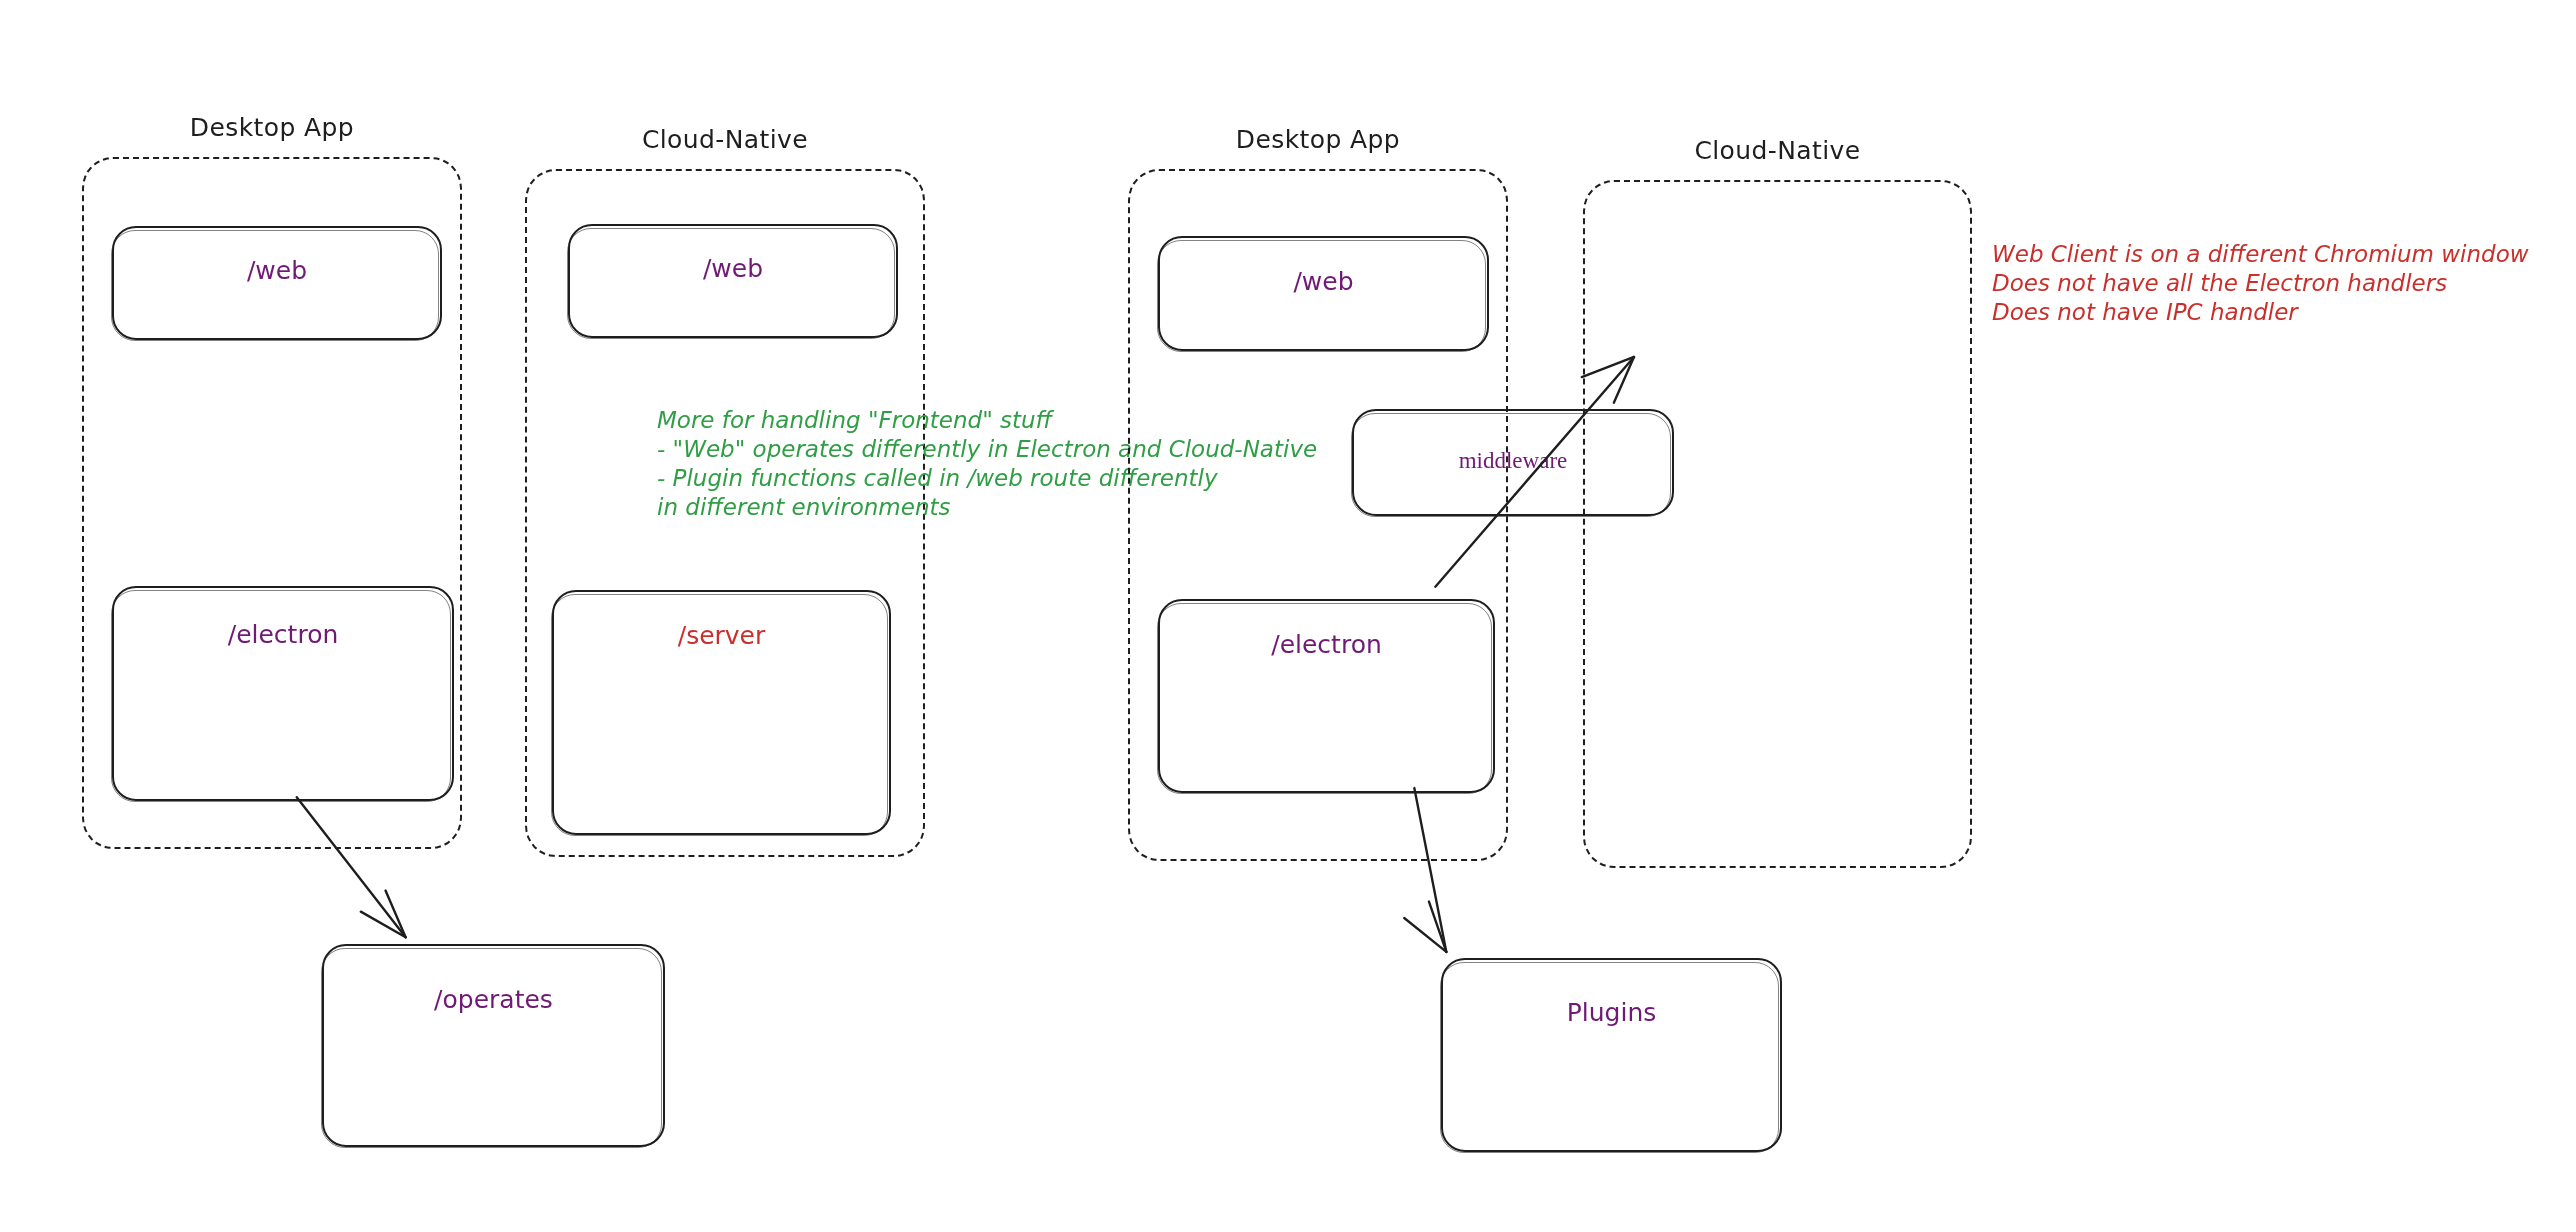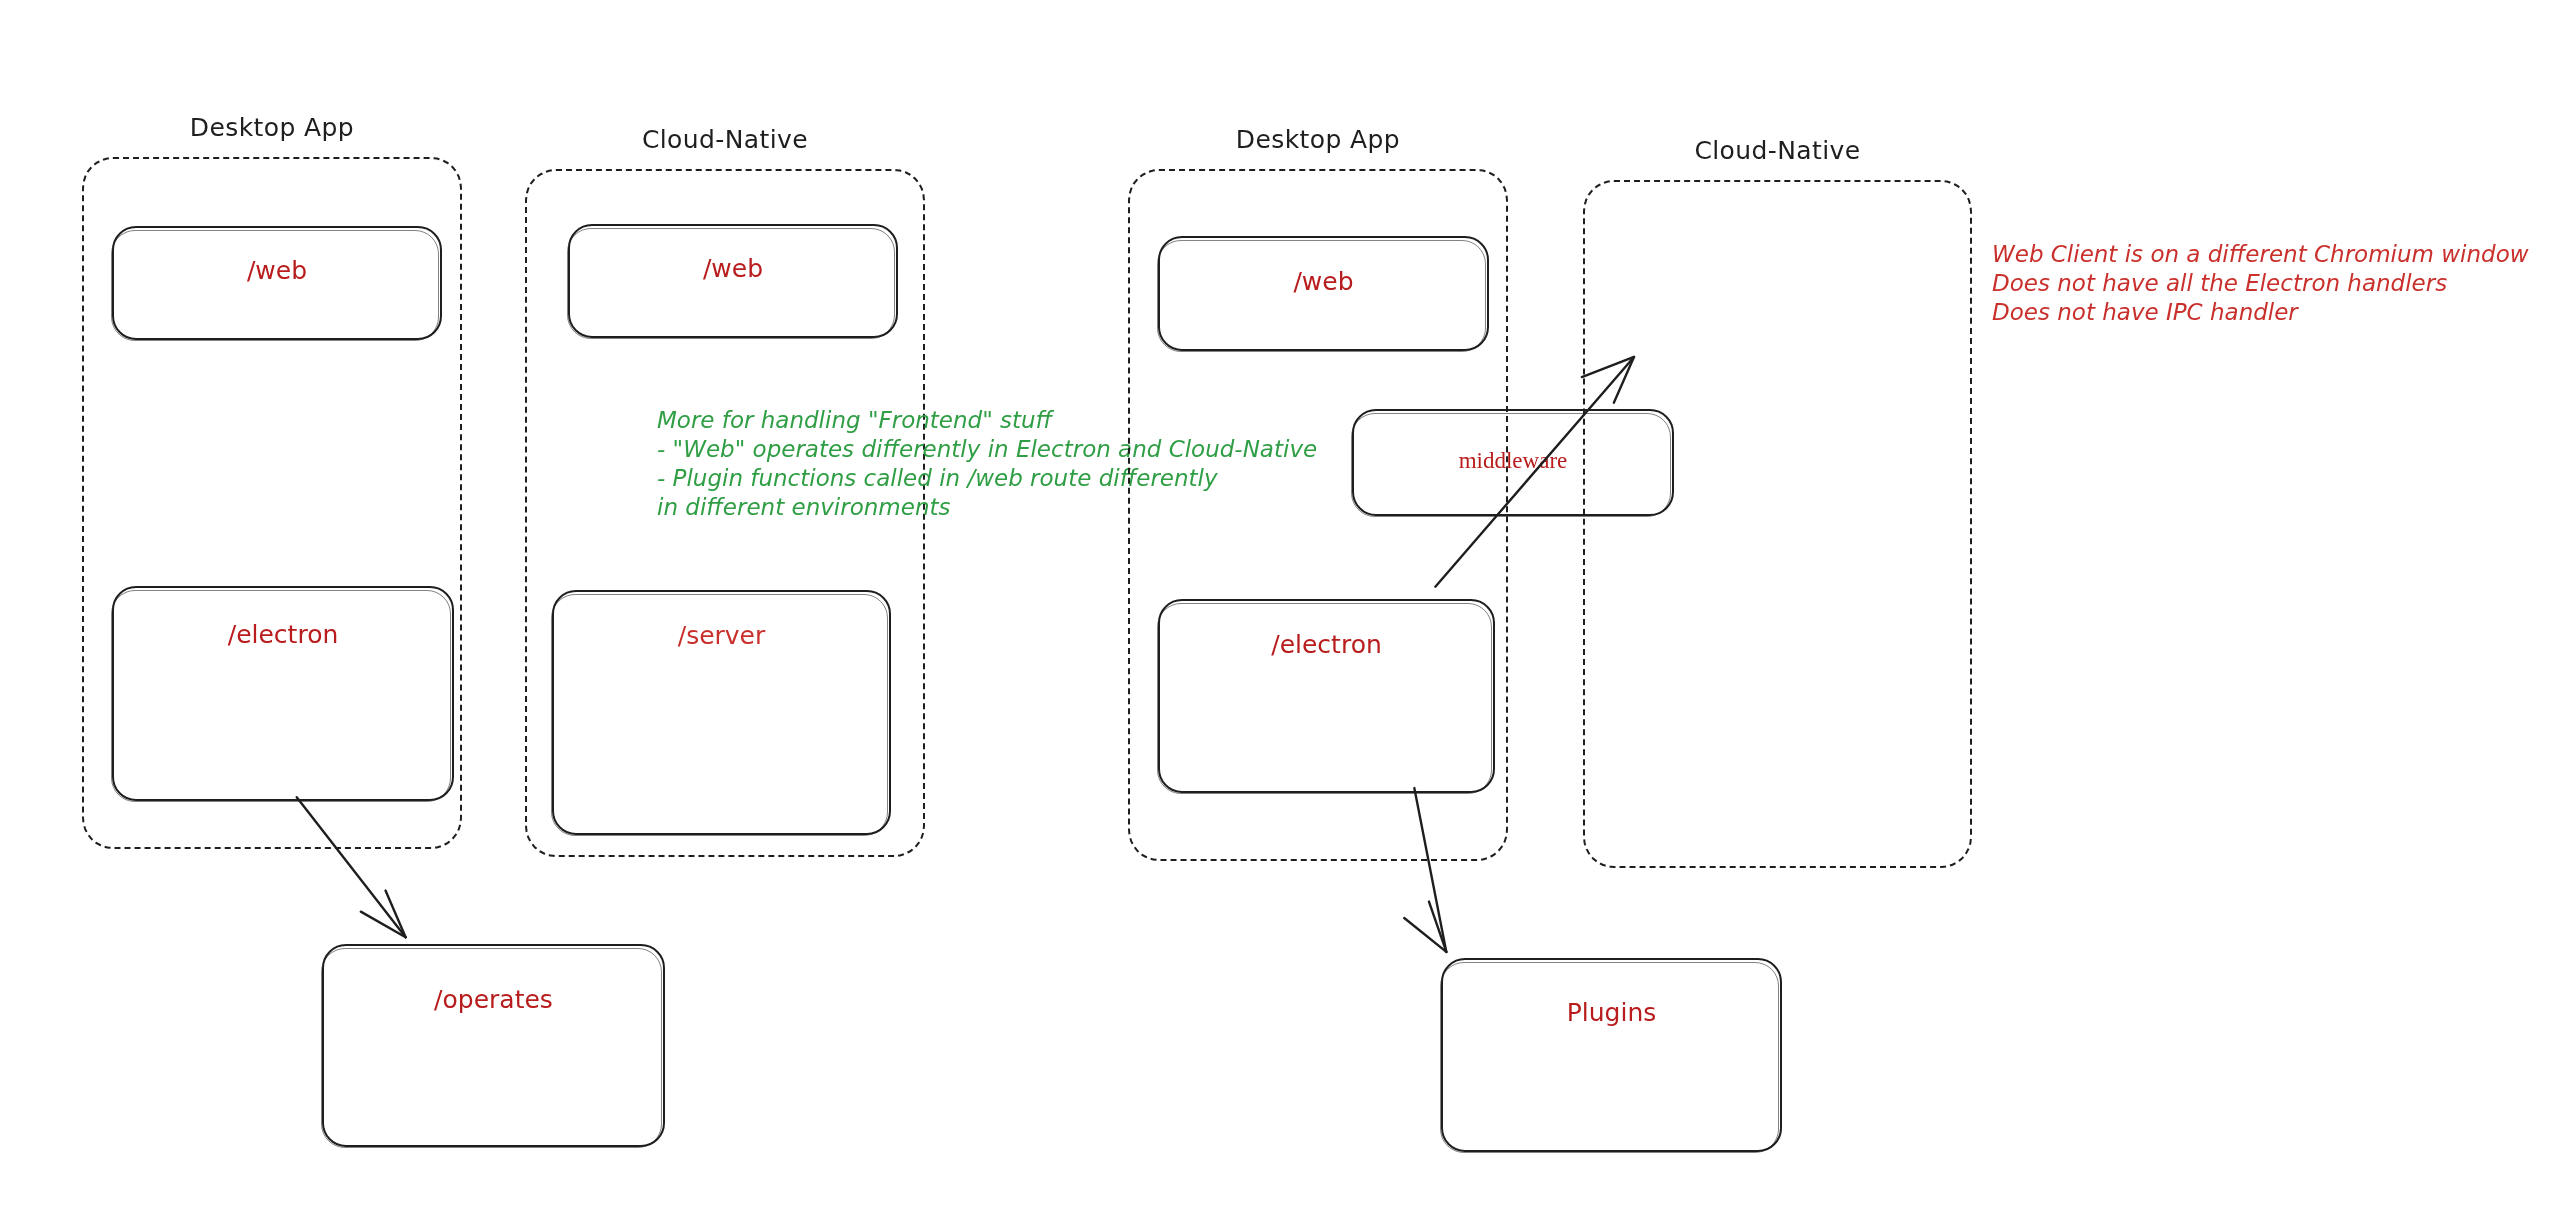--- a/index.html
+++ b/index.html
@@ -58,21 +58,21 @@
     border-radius: 24px;
     opacity: 0.55;
     pointer-events: none;
   }
   .node-label {
     position: absolute;
     left: 0;
     right: 0;
     text-align: center;
     font-size: 25px;
-    color: #b91c1c;
+    color: #701a75;
     white-space: nowrap;
   }
   .node-sublabel {
     position: absolute;
     left: 0;
     right: 0;
     text-align: center;
     font-size: 21px;
     white-space: nowrap;
   }

